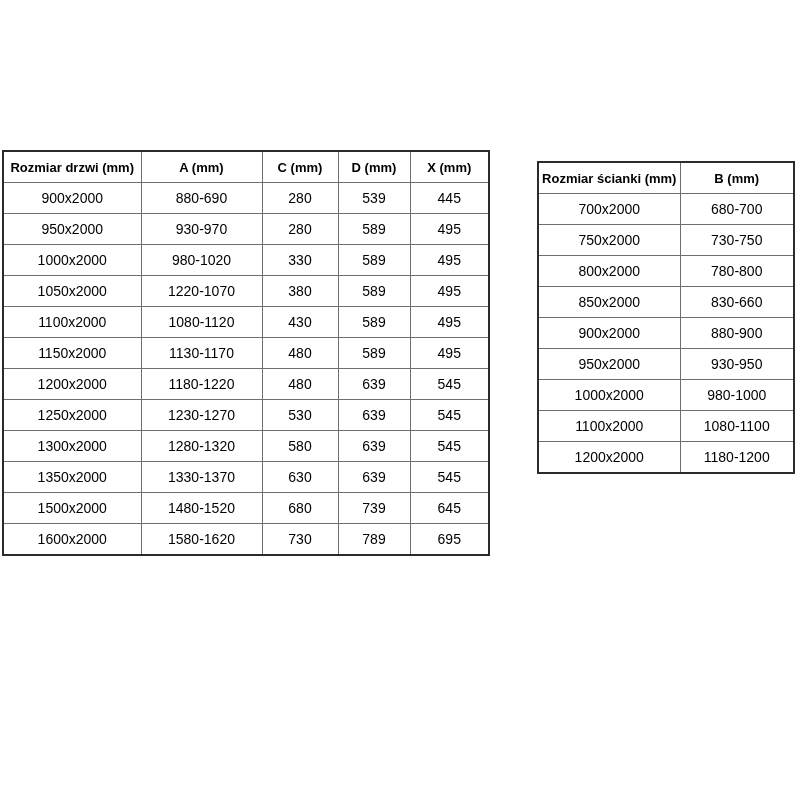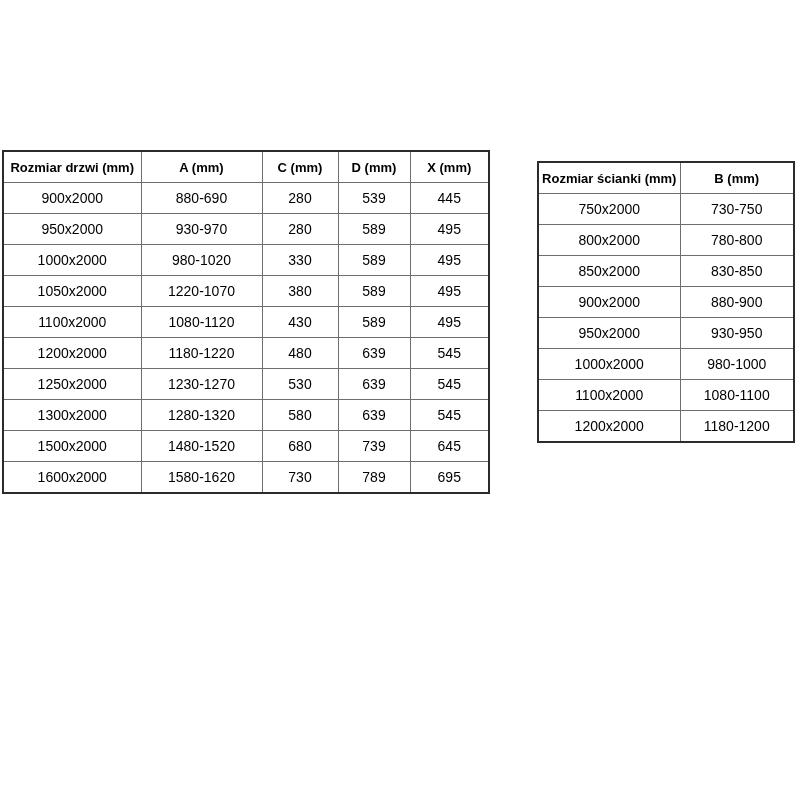--- a/index.html
+++ b/index.html
@@ -104,37 +104,51 @@
           <td>495</td>
         </tr>
         <tr>
           <td>1100x2000</td>
           <td>1080-1120</td>
           <td>430</td>
           <td>589</td>
           <td>495</td>
         </tr>
         <tr>
+          <td>1150x2000</td>
+          <td>1130-1170</td>
+          <td>480</td>
+          <td>589</td>
+          <td>495</td>
+        </tr>
+        <tr>
           <td>1200x2000</td>
           <td>1180-1220</td>
           <td>480</td>
           <td>639</td>
           <td>545</td>
         </tr>
         <tr>
           <td>1250x2000</td>
           <td>1230-1270</td>
           <td>530</td>
           <td>639</td>
           <td>545</td>
         </tr>
         <tr>
           <td>1300x2000</td>
           <td>1280-1320</td>
           <td>580</td>
+          <td>639</td>
+          <td>545</td>
+        </tr>
+        <tr>
+          <td>1350x2000</td>
+          <td>1330-1370</td>
+          <td>630</td>
           <td>639</td>
           <td>545</td>
         </tr>
         <tr>
           <td>1500x2000</td>
           <td>1480-1520</td>
           <td>680</td>
           <td>739</td>
           <td>645</td>
         </tr>
@@ -154,30 +168,34 @@
       <col style="width:114px">
     </colgroup>
   <thead>
         <tr>
           <th>Rozmiar ścianki (mm)</th>
           <th>B (mm)</th>
         </tr>
       </thead>
       <tbody>
         <tr>
+          <td>700x2000</td>
+          <td>680-700</td>
+        </tr>
+        <tr>
           <td>750x2000</td>
           <td>730-750</td>
         </tr>
         <tr>
           <td>800x2000</td>
           <td>780-800</td>
         </tr>
         <tr>
           <td>850x2000</td>
-          <td>830-850</td>
+          <td>830-660</td>
         </tr>
         <tr>
           <td>900x2000</td>
           <td>880-900</td>
         </tr>
         <tr>
           <td>950x2000</td>
           <td>930-950</td>
         </tr>
         <tr>

